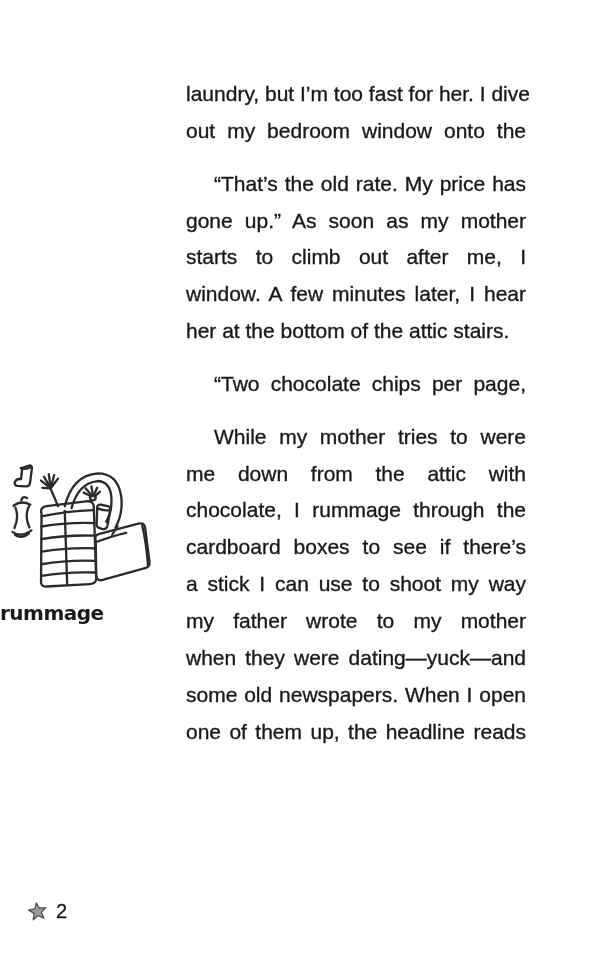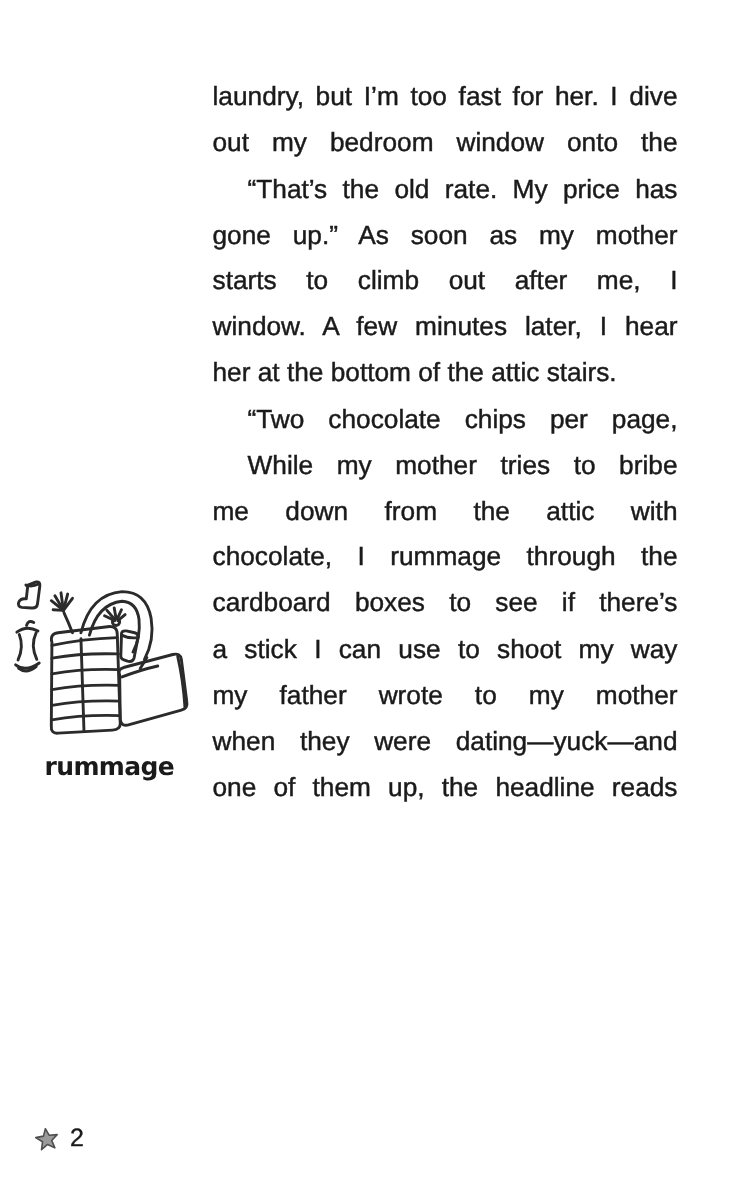--- a/index.html
+++ b/index.html
@@ -18,21 +18,21 @@
     font-family:"Liberation Sans","DejaVu Sans",sans-serif;
     color:var(--text);
     margin:0 auto;
   }
   .text-column{
     position:absolute;
     left:170px;top:60px;width:372px;
     font-size:21px;
     -webkit-text-stroke:0.35px currentColor;
   }
-  .paragraph{margin:0;}
+  .paragraph{margin:16px;}
   .line{
     line-height:36.85px;
     height:36.85px;
     white-space:nowrap;
     text-align:justify;
     text-align-last:justify;
     text-justify:inter-word;
   }
   .line.flush{text-align-last:left;}
   .line.indent{text-indent:28px;}
@@ -41,21 +41,21 @@
   }
   .doodle path,.doodle circle{
     stroke:var(--illustration_stroke);
     fill:none;
     stroke-width:2.4;
     stroke-linecap:round;
     stroke-linejoin:round;
   }
   .vocab-label{
     position:absolute;left:0;top:601px;width:175px;
-    text-align:center;
+    text-align:left;
     font-family:"DejaVu Sans","Liberation Sans",sans-serif;
     font-weight:700;
     font-size:20px;
     letter-spacing:-0.5px;
     color:var(--text);
   }
   .footer{
     position:absolute;left:28px;top:901px;
     display:flex;align-items:center;gap:9px;
   }
@@ -137,27 +137,28 @@
         <div class="line indent">“That’s the old rate. My price has</div>
         <div class="line">gone up.” As soon as my mother</div>
         <div class="line">starts to climb out after me, I</div>
         <div class="line">window. A few minutes later, I hear</div>
         <div class="line flush">her at the bottom of the attic stairs.</div>
       </div>
       <div class="paragraph">
         <div class="line indent">“Two chocolate chips per page,</div>
       </div>
       <div class="paragraph">
-        <div class="line indent">While my mother tries to bribe</div>
+        <div class="line indent">While my mother tries to were</div>
         <div class="line">me down from the attic with</div>
         <div class="line">chocolate, I rummage through the</div>
         <div class="line">cardboard boxes to see if there’s</div>
         <div class="line">a stick I can use to shoot my way</div>
         <div class="line">my father wrote to my mother</div>
         <div class="line">when they were dating—yuck—and</div>
+        <div class="line">some old newspapers. When I open</div>
         <div class="line">one of them up, the headline reads</div>
       </div>
     </div>
 
   <div class="footer">
     <svg class="star-icon" width="19" height="19" viewBox="0 0 18 18" aria-hidden="true">
       <polygon transform="rotate(-8 9 9)" points="9,0.8 11.2,6.2 17.2,6.5 12.5,10.3 14.1,16.2 9,12.9 3.9,16.2 5.5,10.3 0.8,6.5 6.8,6.2"></polygon>
     </svg>
     <span class="page-number">2</span>
   </div>

